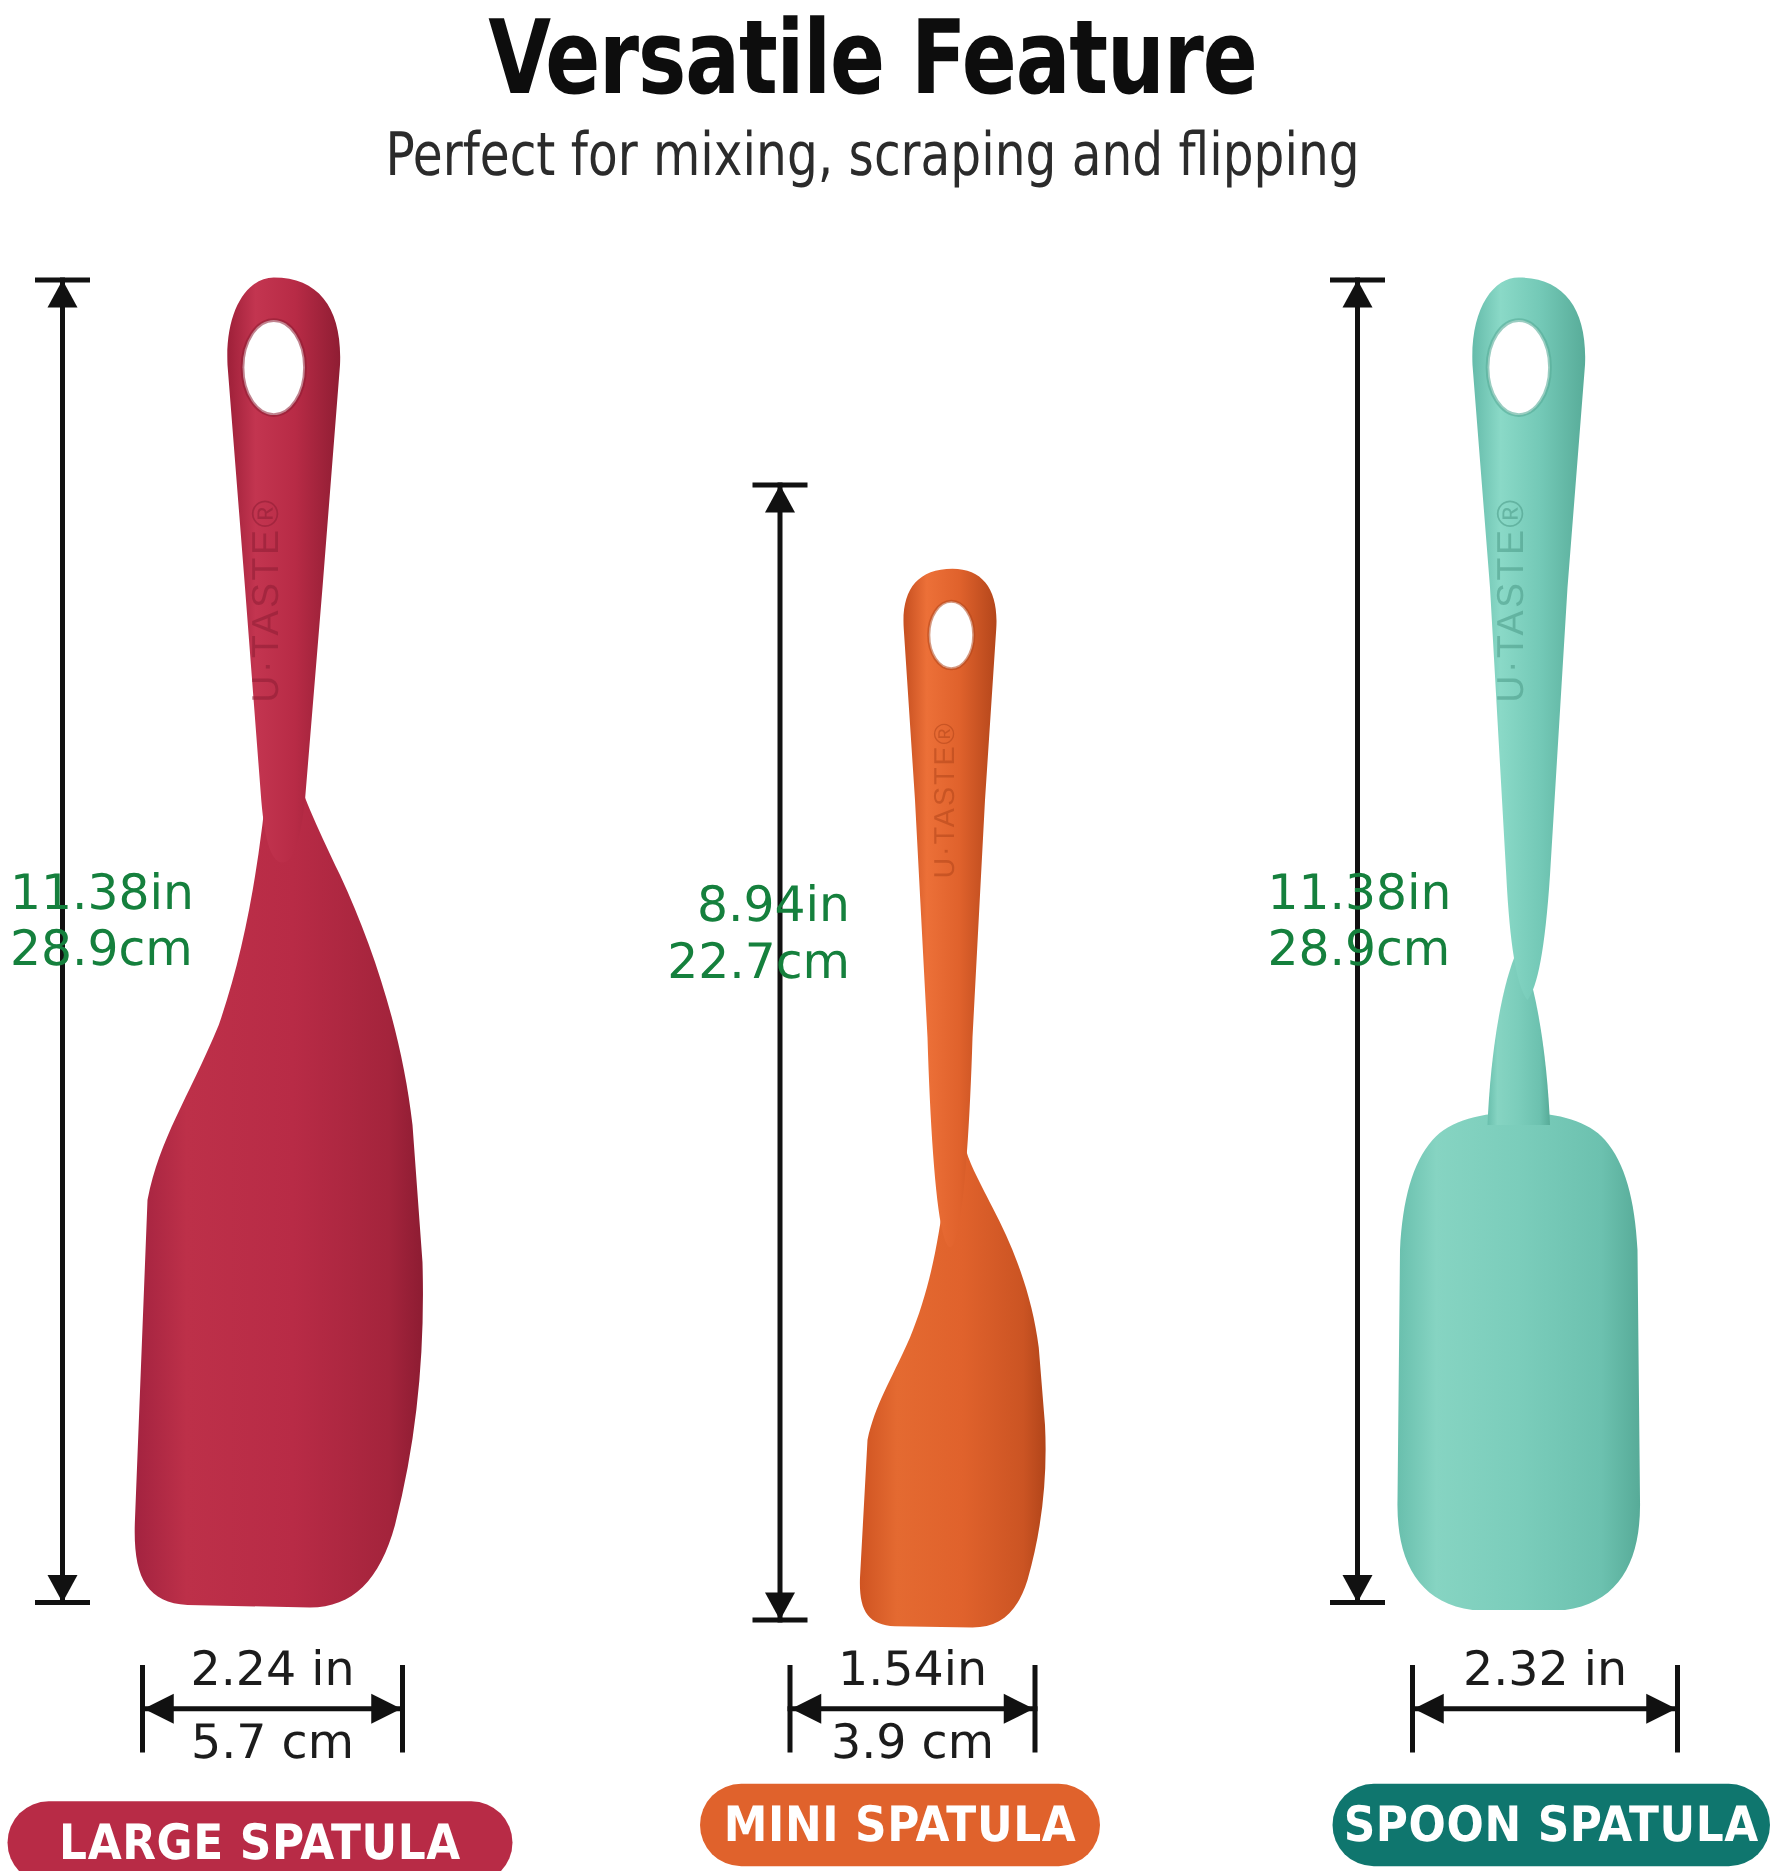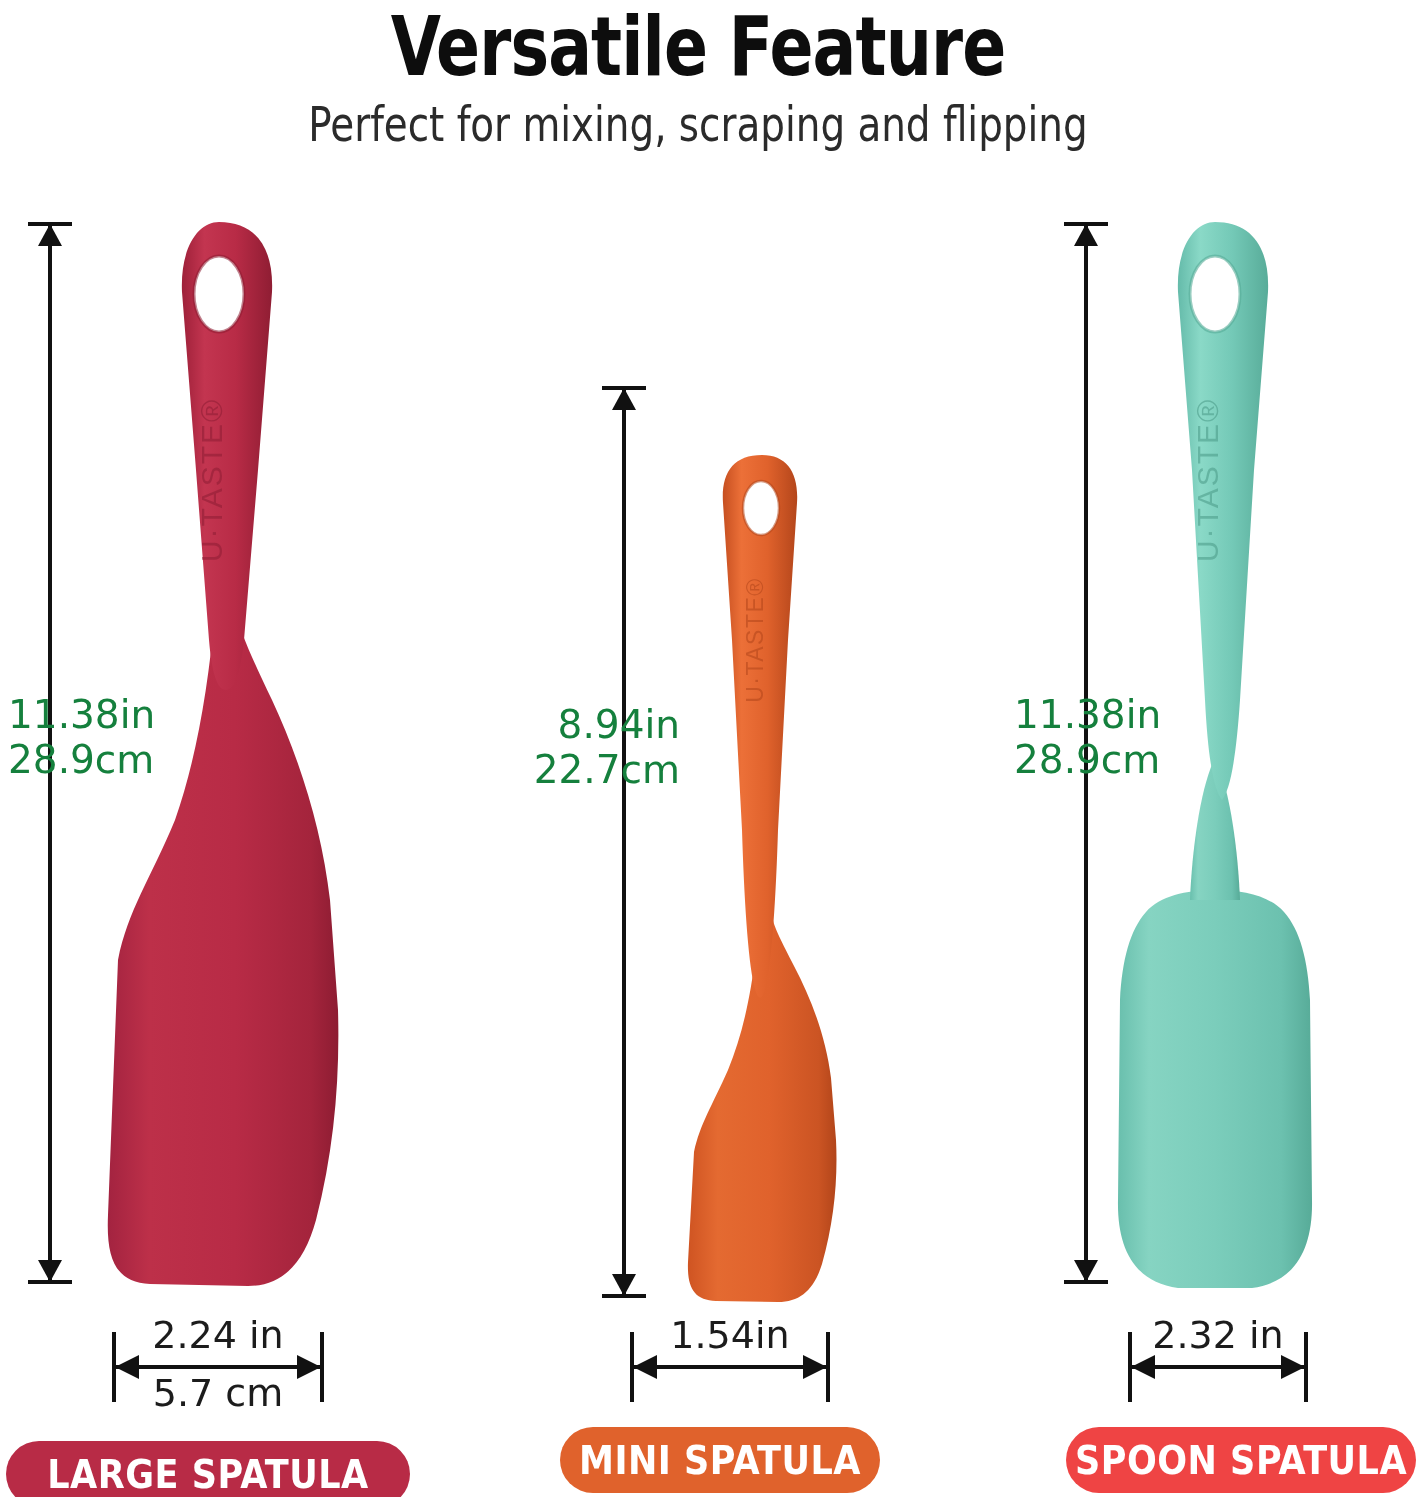--- a/index.html
+++ b/index.html
@@ -327,20 +327,21 @@
       </div>
     </div>
 
     <div class="hdim" id="hdim-mini" style="left:130px; top:1312px; width:200px;">
       <div class="htop">1.54in</div>
       <div class="tick left"></div>
       <div class="hline"></div>
       <div class="harrow l"></div>
       <div class="harrow r"></div>
       <div class="tick right"></div>
+      <div class="hbot">3.9 cm</div>
     </div>
   </div>
 
   <div class="col" id="col-spoon">
 
     <div class="art">
       <svg width="428" height="1330" viewBox="0 0 428 1330" xmlns="http://www.w3.org/2000/svg">
         <defs>
           <linearGradient id="gSpoonBody" x1="0" y1="0" x2="1" y2="0">
             <stop offset="0%" stop-color="#69bfad"></stop>
@@ -395,33 +396,33 @@
       <div class="vline"></div>
       <div class="arrow up"></div>
       <div class="arrow down"></div>
       <div class="cap bottom"></div>
       <div class="vlabel" style="top:470px; left:-42px; width:200px;">
         <div>11.38in</div>
         <div>28.9cm</div>
       </div>
     </div>
 
-    <div class="hdim" id="hdim-spoon" style="left:128px; top:1312px; width:180px;">
+    <div class="hdim" id="hdim-spoon" style="left:128px; top:1312px; width:216px;">
       <div class="htop">2.32 in</div>
       <div class="tick left"></div>
       <div class="hline"></div>
       <div class="harrow l"></div>
       <div class="harrow r"></div>
       <div class="tick right"></div>
     </div>
   </div>
 
   <div class="badge" id="badge-large" style="background: rgb(184, 43, 70);">
     <span>LARGE SPATULA</span>
   </div>
   <div class="badge" id="badge-mini" style="background: rgb(224, 98, 44);">
     <span>MINI SPATULA</span>
   </div>
-  <div class="badge" id="badge-spoon" style="background: #ef4444;">
+  <div class="badge" id="badge-spoon" style="background: #0f766e;">
     <span>SPOON SPATULA</span>
   </div>
 
 </div>
 
 </body></html>

